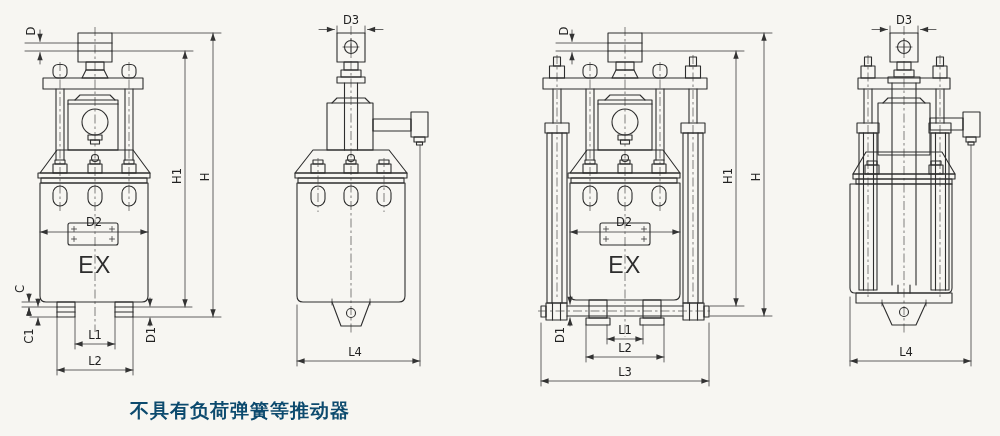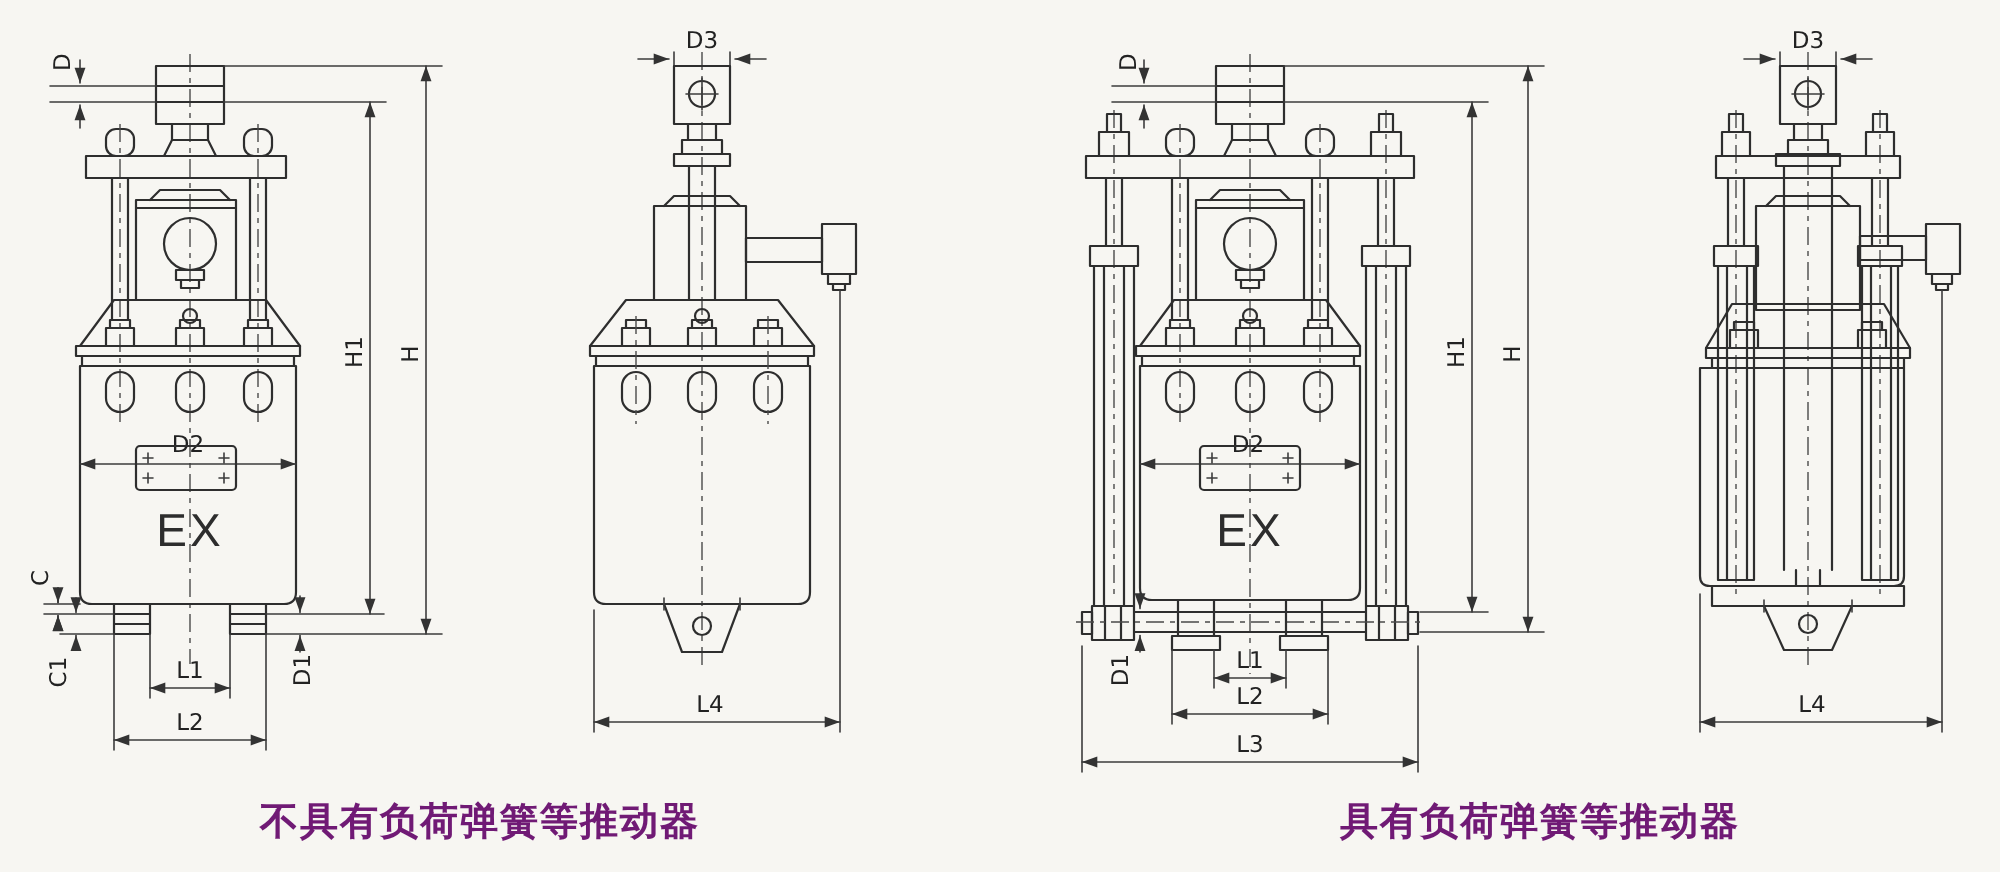--- a/index.html
+++ b/index.html
@@ -12,21 +12,21 @@
   }
   svg{position:absolute;left:0;top:0;}
   .o  {fill:none;stroke:#2e2e2e;stroke-width:1.1;stroke-linejoin:round;stroke-linecap:round;}
   .d  {fill:none;stroke:#3c3c3c;stroke-width:.8;stroke-linecap:round;}
   .c  {fill:none;stroke:#4a4a4a;stroke-width:.7;stroke-dasharray:9 3 2.5 3;}
   .t  {font:11.5px "DejaVu Sans",sans-serif;fill:#222;}
   .ex {font:23px "Liberation Sans","DejaVu Sans",sans-serif;letter-spacing:1.5px;fill:#2d2d2d;}
   .caption{
     position:absolute;top:398px;width:320px;
     text-align:center;font-size:19px;font-weight:600;
-    letter-spacing:1px;color:#701a75;
+    letter-spacing:1px;color:#0c4a6e;
     font-family:"DejaVu Sans","Liberation Sans",sans-serif;
   }
   .caption-left{left:80px;}
   .caption-right{left:610px;}
 </style>
 </head>
 <body>
 
 <div class="sheet">
 <svg width="1000" height="436" viewBox="0 0 1000 436">
@@ -383,14 +383,13 @@
       <circle class="o" cx="904" cy="312" r="4.5"></circle>
     </g>
 
     <path class="d" d="M850,297 V366"></path>
     <line class="d" x1="850" y1="361" x2="971" y2="361" marker-start="url(#ar)" marker-end="url(#ar)"></line>
     <text class="t" x="906" y="356" text-anchor="middle">L4</text>
   </g>
 </svg>
 
 <div class="caption caption-left">不具有负荷弹簧等推动器</div>
-<div class="caption caption-right">具有负荷弹簧等推动器</div>
 </div>
 
 </body></html>

